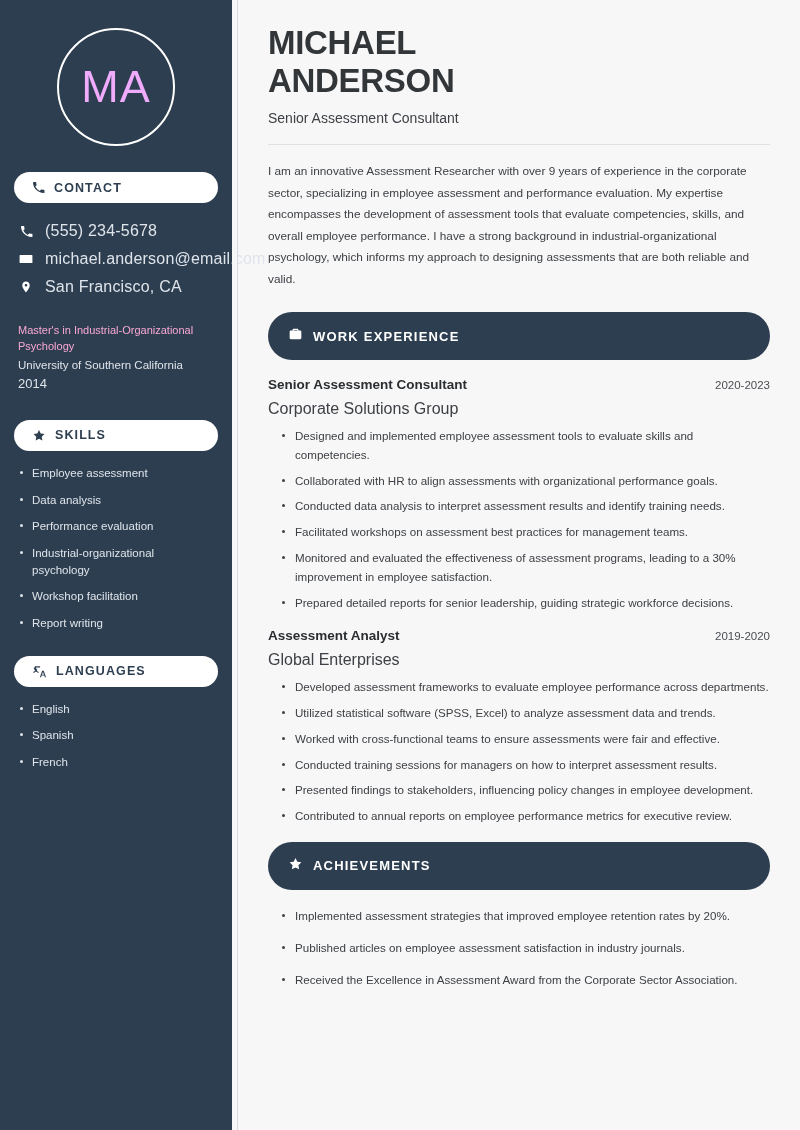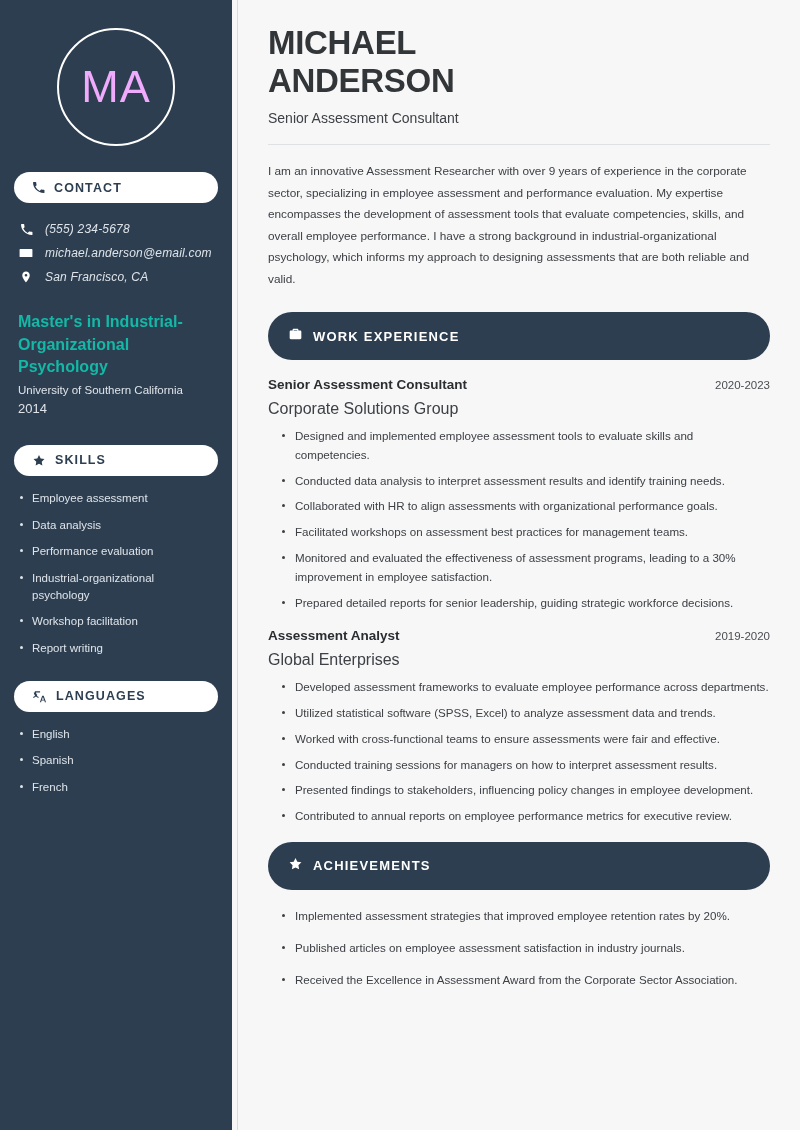--- a/index.html
+++ b/index.html
@@ -75,31 +75,30 @@
 
   .contact-list { margin-bottom: 22px; }
   .contact-row {
     display: flex;
     align-items: center;
     gap: 11px;
     padding: 5px 0 5px 4px;
   }
   .contact-row .ci { width: 16px; display: flex; justify-content: center; flex: 0 0 16px; }
   .contact-row .ctext {
-    font-size: 12px;
+    font-size: 16px;
     color: #dfe4ea;
     letter-spacing: 0.2px;
-    font-style: italic;
   }
 
   .edu-block { padding: 0 4px; margin-bottom: 26px; }
   .edu-degree {
-    font-size: 16px;
-    font-weight: bold;
-    color: #14b8a6;
+    font-size: 11px;
+    font-weight: normal;
+    color: #f9a8d4;
     line-height: 1.42;
     margin-bottom: 3px;
   }
   .edu-school {
     font-size: 11.5px;
     color: #dfe4ea;
     line-height: 1.5;
   }
   .edu-year {
     font-size: 13px;
@@ -339,22 +338,22 @@
     </div>
 
     <div class="job">
       <div class="job-head">
         <div class="job-role">Senior Assessment Consultant</div>
         <div class="job-dates">2020-2023</div>
       </div>
       <div class="job-company">Corporate Solutions Group</div>
       <ul class="main-list">
         <li>Designed and implemented employee assessment tools to evaluate skills and competencies.</li>
+        <li>Collaborated with HR to align assessments with organizational performance goals.</li>
         <li>Conducted data analysis to interpret assessment results and identify training needs.</li>
-        <li>Collaborated with HR to align assessments with organizational performance goals.</li>
         <li>Facilitated workshops on assessment best practices for management teams.</li>
         <li>Monitored and evaluated the effectiveness of assessment programs, leading to a 30% improvement in employee satisfaction.</li>
         <li>Prepared detailed reports for senior leadership, guiding strategic workforce decisions.</li>
       </ul>
     </div>
 
     <div class="job">
       <div class="job-head">
         <div class="job-role">Assessment Analyst</div>
         <div class="job-dates">2019-2020</div>

